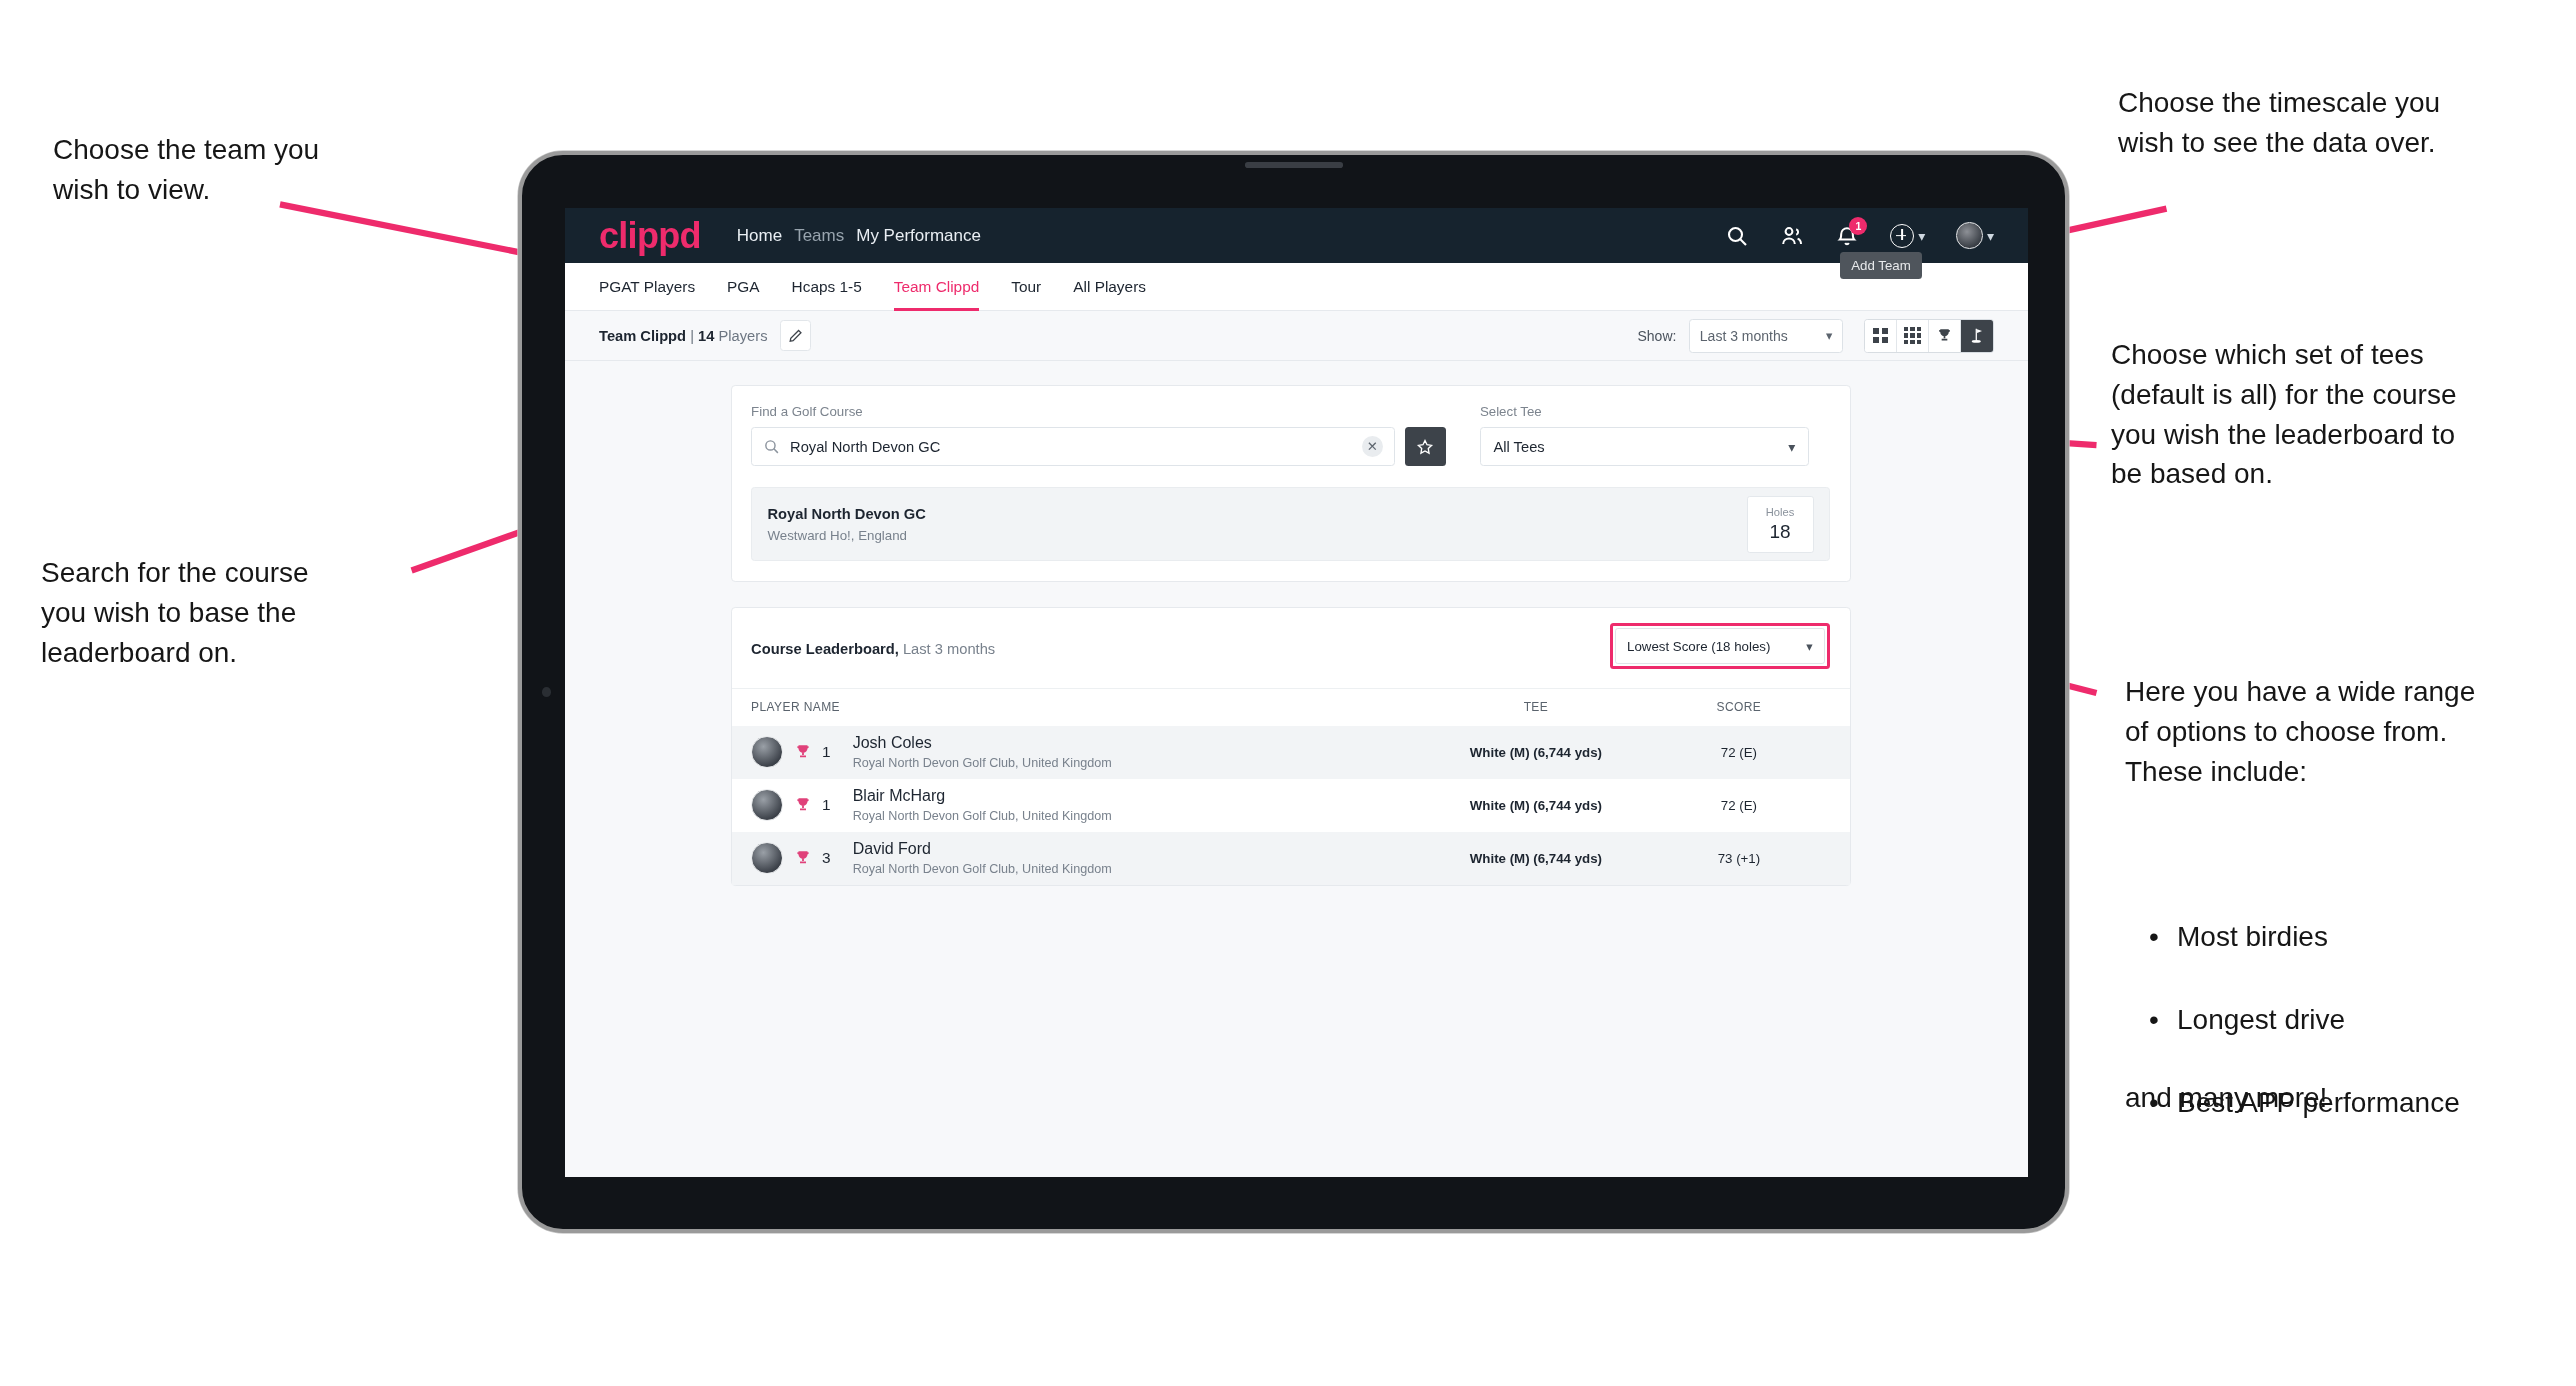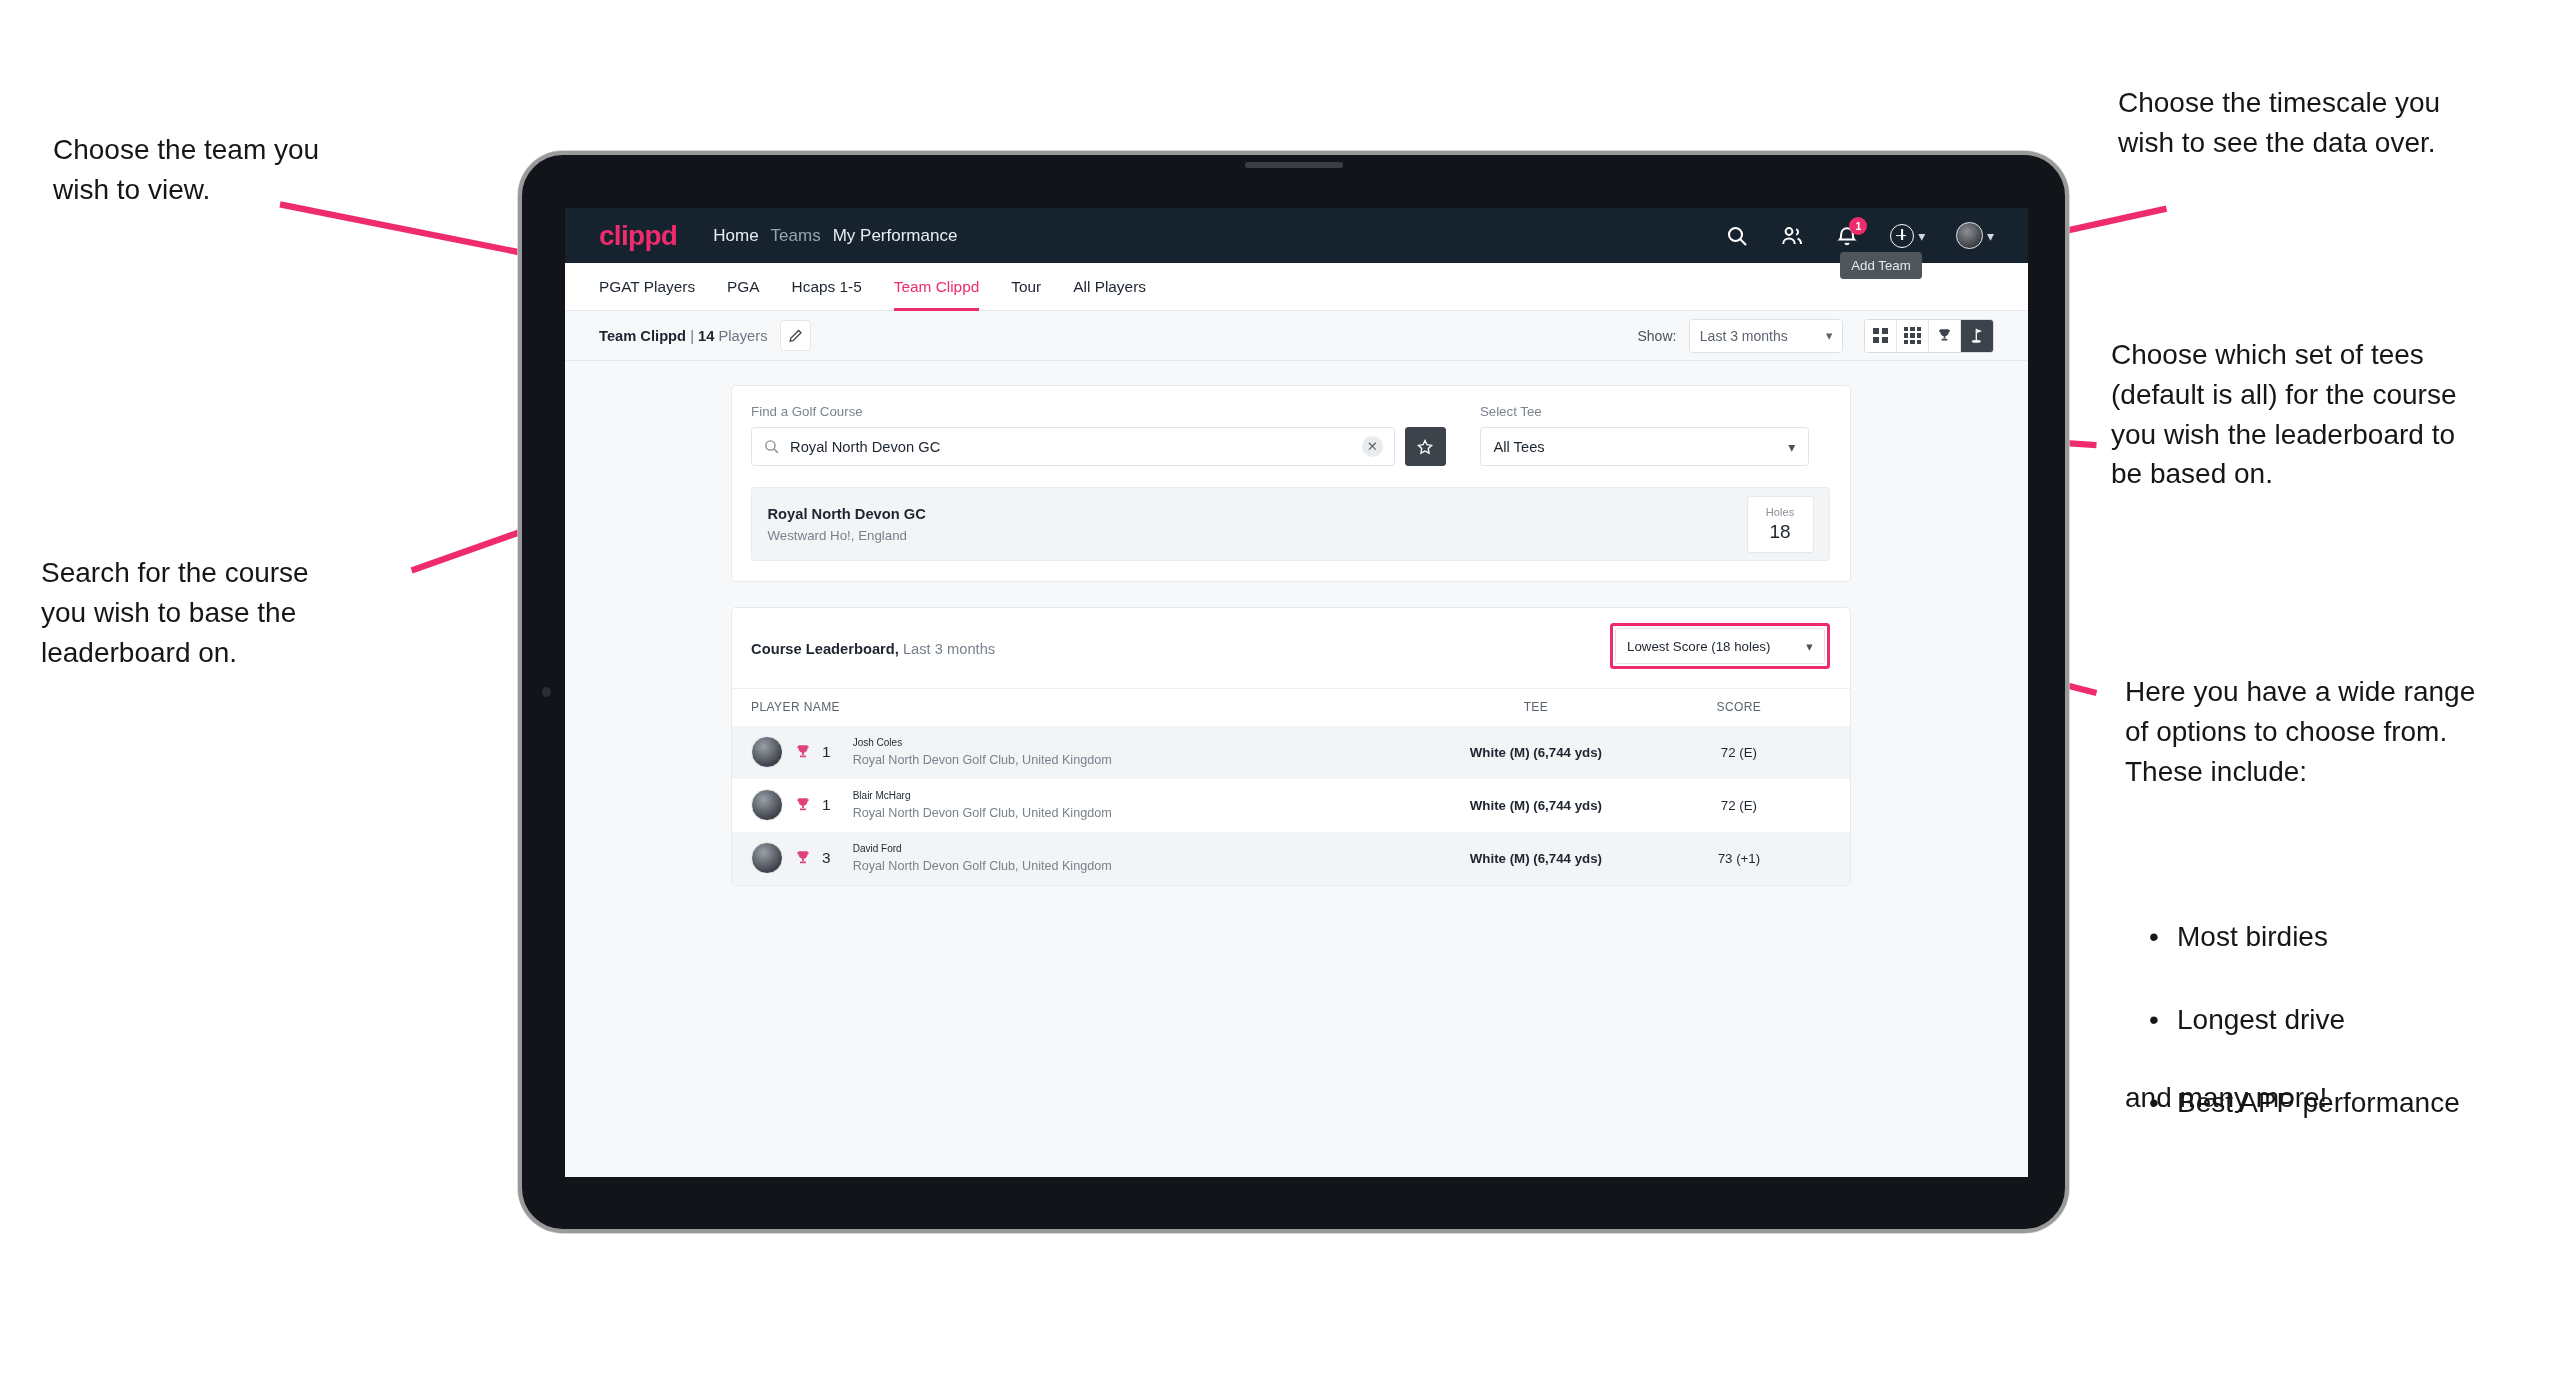--- a/index.html
+++ b/index.html
@@ -51,21 +51,21 @@
     overflow: hidden;
   }
 
   
   .topnav {
     height: 55px; background:#16232e;
     display:flex; align-items:center; padding: 0 34px;
     position: relative;
   }
   .brand {
-    color:#ee2b6c; font-size: 28px; font-weight: 700; letter-spacing:-0.7px;
+    color:#ee2b6c; font-size: 36px; font-weight: 700; letter-spacing:-0.7px;
     font-family: "Liberation Sans", sans-serif;
     margin-right: 36px;
   }
   .navlinks { display:flex; align-items:center; gap: 12px; }
   .navlink { color:#e9eef3; font-size: 17px; }
   .navlink.dim { color:#98a4ae; }
   .navright { margin-left:auto; display:flex; align-items:center; gap: 31px; }
   .ic { width: 24px; height: 24px; color:#ffffff; display:block; position:relative; }
   .ic svg { display:block; width:100%; height:100%; }
   .bellwrap { position: relative; }
@@ -210,21 +210,21 @@
   .lbrow.alt { background:#f2f4f6; }
   .rowleft { flex:1; display:flex; align-items:center; }
   .pavatar {
     width: 32px; height: 32px; border-radius:50%;
     background: radial-gradient(circle at 38% 32%, #9aa0a7, #3c4149 72%);
     border:1.4px solid #e8eaec; flex:none;
   }
   .trophy { margin-left: 11.2px; width: 18px; height:18px; flex:none; }
   .rank { margin-left: 9.8px; font-size: 15.4px; color:#1d2530; width: 18px; }
   .pinfo { margin-left: 12.6px; }
-  .pname { font-size: 10px; color:#1d2530; }
+  .pname { font-size: 16px; color:#1d2530; }
   .pclub { font-size: 12.6px; color:#79828d; margin-top: 4.2px; }
   .teecell { width: 224px; text-align:center; font-size: 13.3px; font-weight:700; color:#1d2530; }
   .scorecell { width: 182px; text-align:center; font-size: 13.3px; color:#1d2530; }
 </style>
 </head>
 <body>
 
 <div id="stage">
 
   <div class="anno" style="left:53px; top:130px;">Choose the team you

